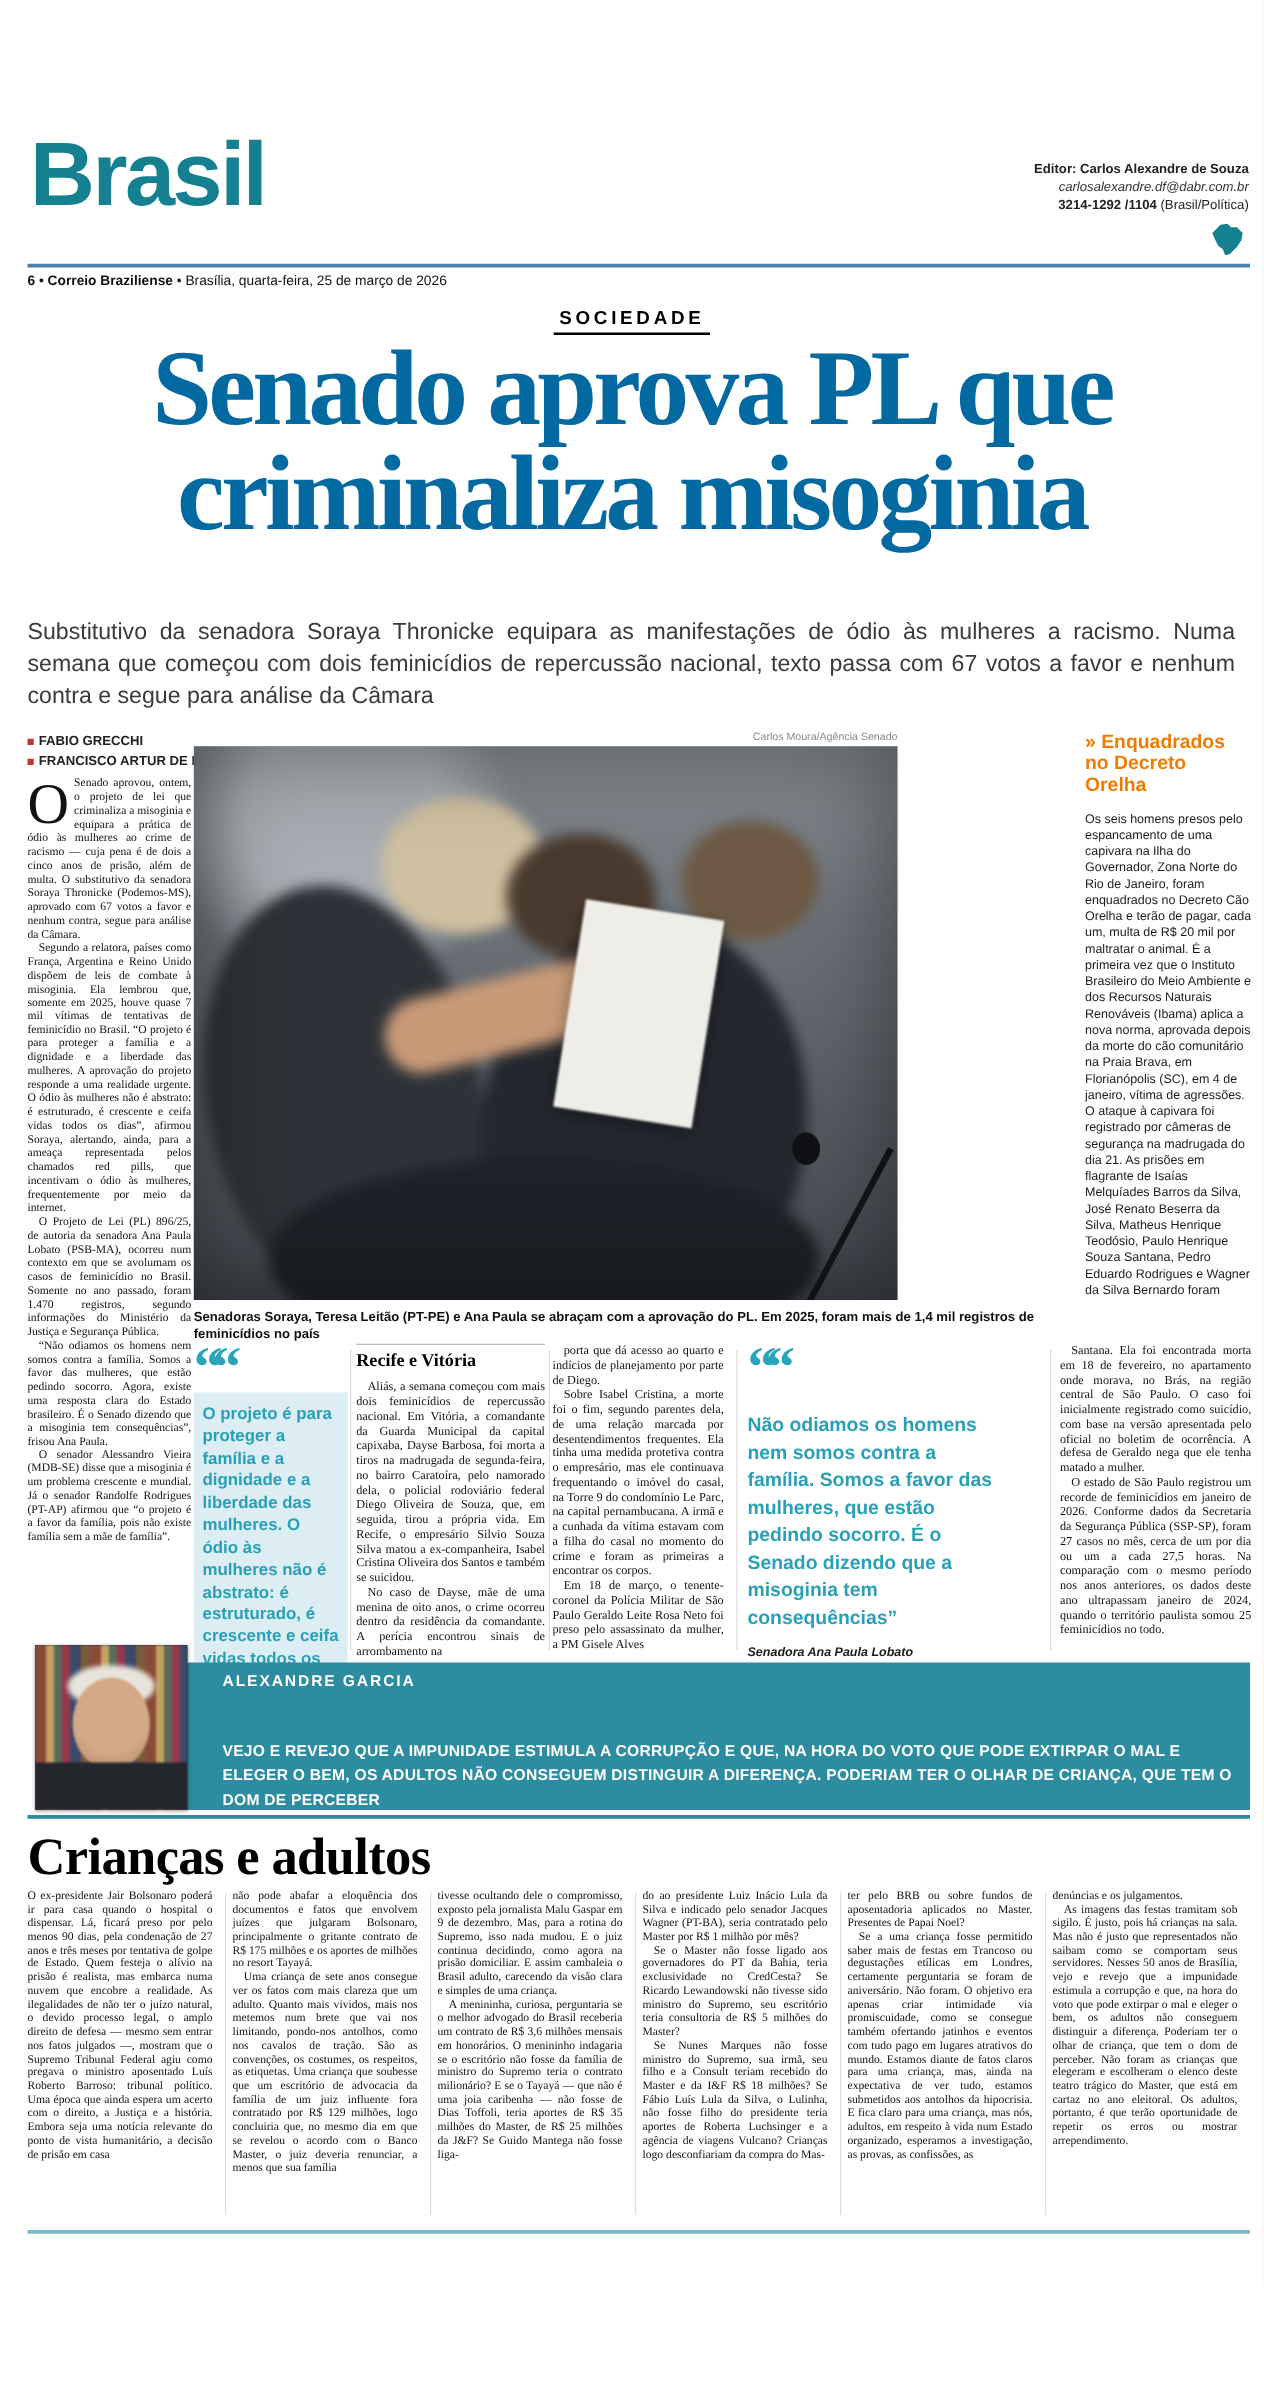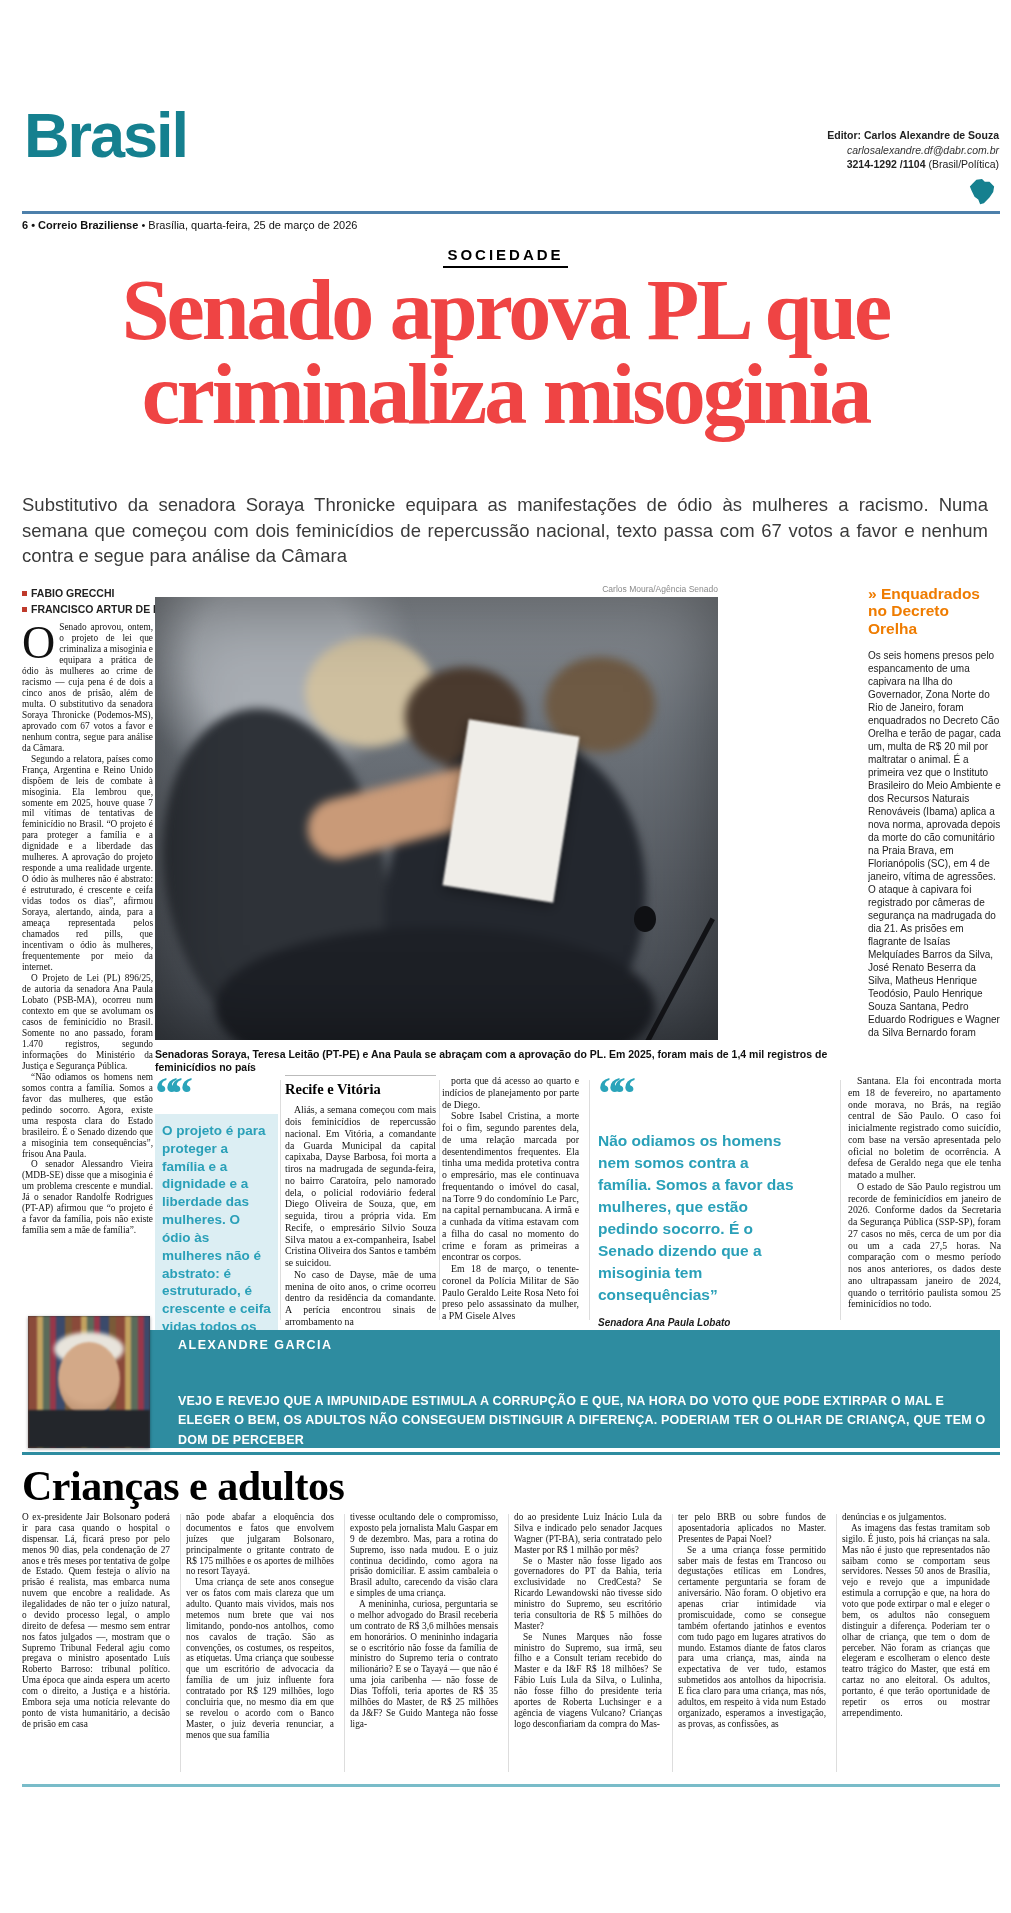--- a/index.html
+++ b/index.html
@@ -1,36 +1,36 @@
 <!DOCTYPE html>
 <html lang="pt-BR"><head>
 <meta charset="utf-8">
 <style>
   * { margin:0; padding:0; box-sizing:border-box; }
   body { background:#e9e9e9; font-family:"Liberation Sans", sans-serif; }
   .page { position:relative; width:1011px; height:1913px; margin:0 auto; background:#ffffff; overflow:hidden; }
 
   
   .logo { position:absolute; left:24px; top:104px; font-family:"Liberation Sans",sans-serif;
-          font-size:63px; font-weight:bold; letter-spacing:-2px; color:#15808f; line-height:1; }
+          font-size:72px; font-weight:bold; letter-spacing:-2px; color:#15808f; line-height:1; }
   .editor-block { position:absolute; right:12px; top:128px; width:260px; text-align:right;
           font-size:10.5px; line-height:1.4; color:#222; }
   .editor-block .b { font-weight:bold; }
   .editor-block .i { font-style:italic; color:#333; }
   .map-icon { position:absolute; right:14px; top:178px; width:30px; height:28px; }
   .rule-blue { position:absolute; left:22px; top:211px; width:978px; height:3px; background:#4d80ab; }
   .folio { position:absolute; left:22px; top:219px; font-size:11px; color:#111; }
   .folio .b { font-weight:bold; }
 
   
   .kicker-wrap { position:absolute; left:0; top:246px; width:100%; text-align:center; }
   .kicker { display:inline-block; font-size:15px; font-weight:bold; letter-spacing:3px; color:#000;
             border-bottom:2px solid #000; padding:0 4px 3px; }
   .headline { position:absolute; left:0; top:268px; width:100%; text-align:center;
-            font-family:"Liberation Serif", serif; font-weight:bold; color:#ef4444;
+            font-family:"Liberation Serif", serif; font-weight:bold; color:#0369a1;
             font-size:86px; line-height:0.98; letter-spacing:-3px; }
   .deck { position:absolute; left:22px; top:492px; width:966px; font-size:18.5px; line-height:1.38;
             color:#3a3a3a; text-align:justify; }
 
   
   .bylines { position:absolute; left:22px; top:586px; font-size:10.5px; font-weight:bold;
             color:#222; text-transform:uppercase; line-height:1.5; }
   .byline-row { display:flex; align-items:center; gap:4px; }
   .bullet { width:5px; height:5px; background:#bf3a2b; display:inline-block; }
 

